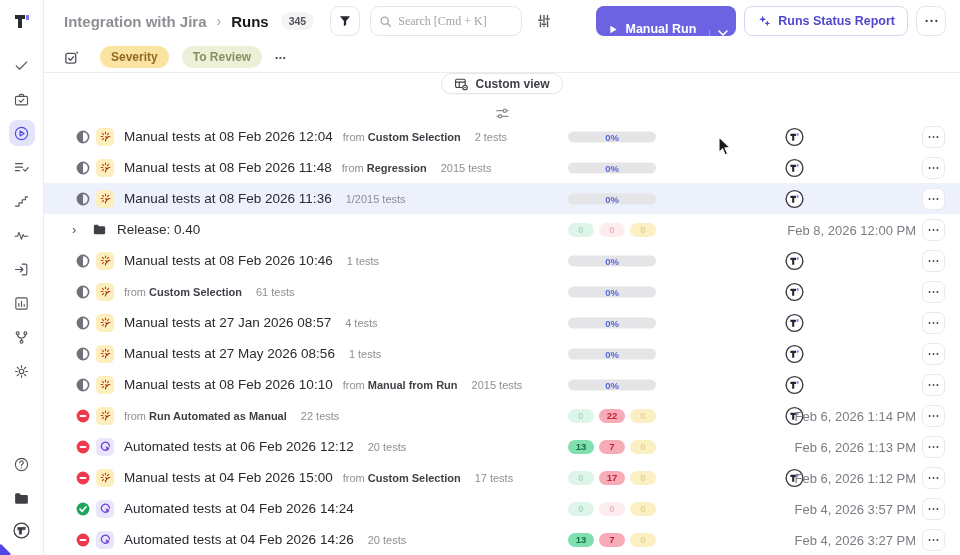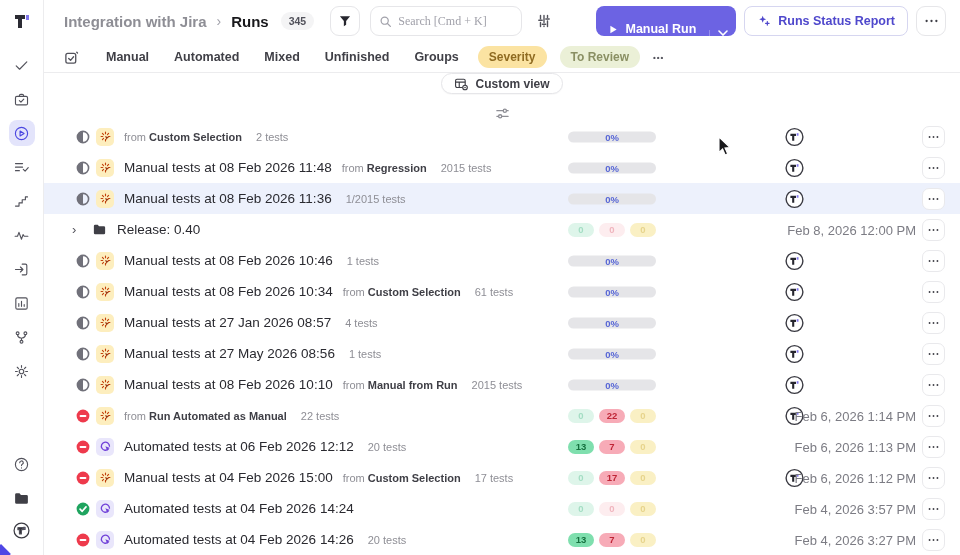--- a/index.html
+++ b/index.html
@@ -303,27 +303,20 @@
     </header>
 
     <div class="tabsrow">
       <span class="bare-ic" style="margin-right:8px;">
         <svg viewBox="0 0 16 16" width="15" height="15" fill="none" stroke="#52525b" stroke-width="1.4" stroke-linecap="round" stroke-linejoin="round">
           <rect x="2" y="3.5" width="10.5" height="10.5" rx="2"></rect>
           <path d="M5 9 l2 2 3.2 -3.8"></path>
             <path d="M13.6 2.4 l.8 .8"></path>
         </svg>
       </span>
-      <div style="display:flex;align-items:center;gap:13px;">
-          <span class="tab">Manual</span>
-          <span class="tab">Automated</span>
-          <span class="tab">Mixed</span>
-          <span class="tab">Unfinished</span>
-          <span class="tab">Groups</span>
-        </div>
       <span class="pill-filter pill-severity">Severity</span>
       <span class="pill-filter pill-review">To Review</span>
       <span class="tab-more" style="font-size:8px;">•••</span>
     </div>
 
     <div class="viewbar">
       <div class="btn-view">
         <span style="display:flex;">
           <svg viewBox="0 0 16 16" width="14" height="14" fill="none" stroke="#3f3f46" stroke-width="1.3">
             <rect x="1.8" y="2.6" width="11" height="9.4" rx="1.6"></rect>
@@ -350,20 +343,21 @@
               <path d="M7 1.4 A5.6 5.6 0 0 0 7 12.6 Z" fill="#71717a"></path>
             </svg></span>
           <span class="type-ic type-manual">
             <svg viewBox="0 0 16 16">
               <g stroke="#c2410c" stroke-width="1.4" stroke-linecap="round">
       <path d="M8 2.6 v2 M8 11.4 v2 M2.6 8 h2 M13.4 8 h-2 M4.2 4.2 l1.4 1.4 M4.2 11.8 l1.4 -1.4 M11.8 4.2 l-1.4 1.4"></path>
               </g>
       <path d="M7.4 7.4 l5 1.9 -2.1 .8 -.8 2.1 z" fill="#9a3412"></path>
             </svg>
           </span>
+          <span class="row-title">Manual tests at 08 Feb 2026 12:04</span>
           <span class="row-from">from <b>Custom Selection</b></span>
           <span class="row-tests">2 tests</span>
           <div class="row-bars">
             <div class="progress">
               <span>0%</span>
             </div>
           </div>
           <span class="row-avatar"><svg viewBox="0 0 19 19">
               <circle cx="9.5" cy="9.5" r="8.4" fill="#fff" stroke="#3a3a42" stroke-width="1.4"></circle>
               <path d="M5.4 6.2 h5.6 v2.3 h-1.75 v4.8 h-2.1 v-4.8 h-1.75 z" fill="#26262e"></path>
@@ -513,21 +507,20 @@
               <path d="M7 1.4 A5.6 5.6 0 0 0 7 12.6 Z" fill="#71717a"></path>
             </svg></span>
           <span class="type-ic type-manual">
             <svg viewBox="0 0 16 16">
               <g stroke="#c2410c" stroke-width="1.4" stroke-linecap="round">
       <path d="M8 2.6 v2 M8 11.4 v2 M2.6 8 h2 M13.4 8 h-2 M4.2 4.2 l1.4 1.4 M4.2 11.8 l1.4 -1.4 M11.8 4.2 l-1.4 1.4"></path>
               </g>
       <path d="M7.4 7.4 l5 1.9 -2.1 .8 -.8 2.1 z" fill="#9a3412"></path>
             </svg>
           </span>
-          <span class="row-title">Manual tests at 08 Feb 2026 10:34</span>
           <span class="row-from">from <b>Custom Selection</b></span>
           <span class="row-tests">61 tests</span>
           <div class="row-bars">
             <div class="progress">
               <span>0%</span>
             </div>
           </div>
           <span class="row-avatar"><svg viewBox="0 0 19 19">
               <circle cx="9.5" cy="9.5" r="8.4" fill="#fff" stroke="#3a3a42" stroke-width="1.4"></circle>
               <path d="M5.4 6.2 h5.6 v2.3 h-1.75 v4.8 h-2.1 v-4.8 h-1.75 z" fill="#26262e"></path>

